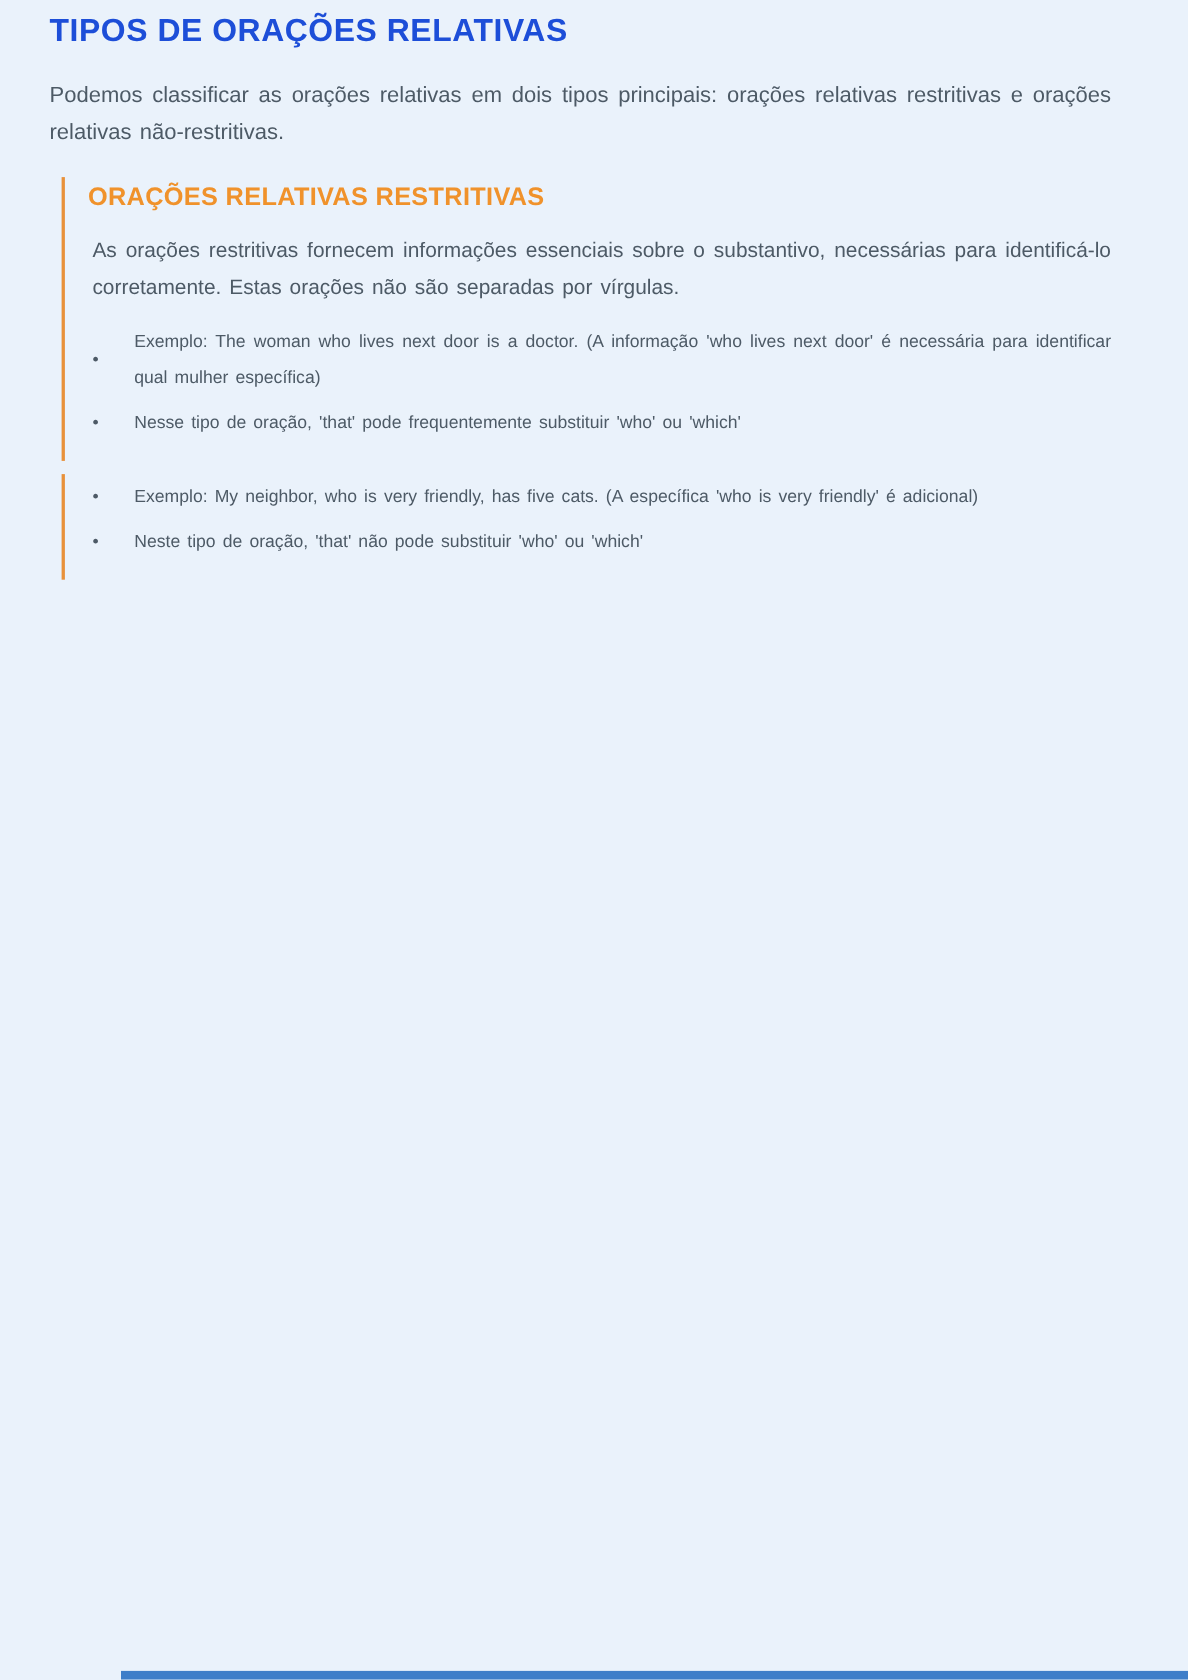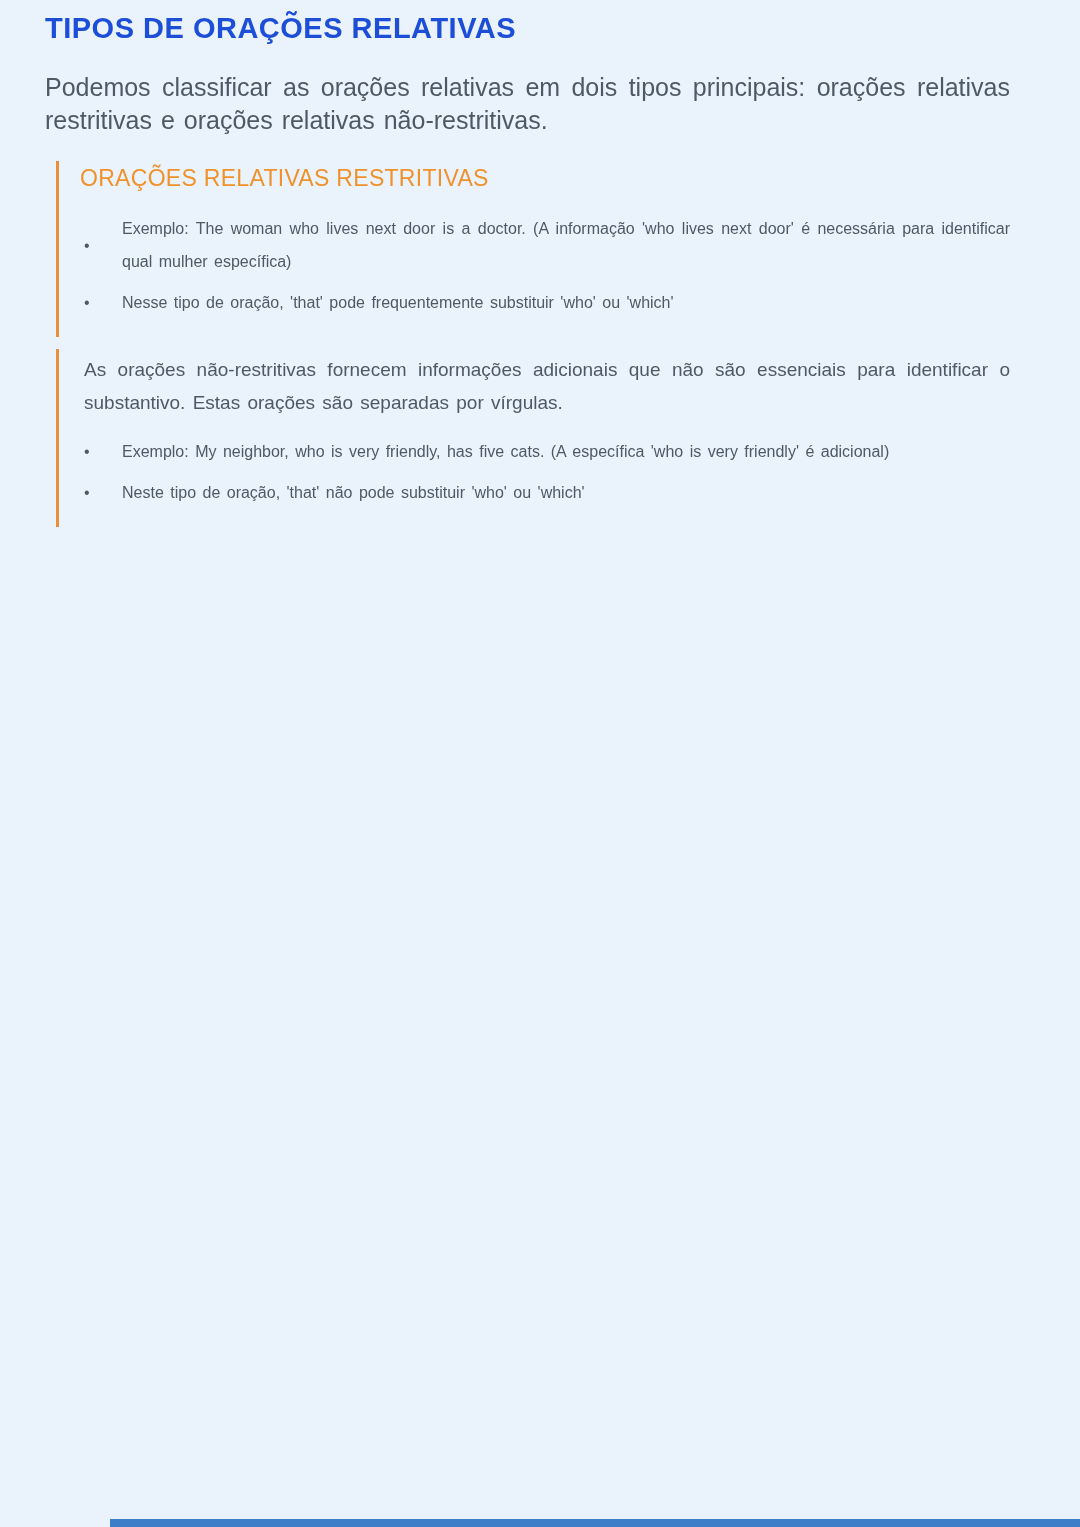--- a/index.html
+++ b/index.html
@@ -16,36 +16,36 @@
     padding: 12px 70px 0 45px;
   }
   .page-title {
     color: #1d4ed8;
     font-size: 29px;
     font-weight: bold;
     letter-spacing: 0.5px;
     margin-bottom: 26px;
   }
   .intro {
-    font-size: 25px;
+    font-size: 20px;
     line-height: 33px;
     text-align: justify;
     word-spacing: 2px;
     margin-bottom: 24px;
   }
   .section {
     border-left: 3px solid #e8913a;
     margin-left: 11px;
     padding: 4px 0 10px 21px;
     margin-bottom: 12px;
   }
   .section-heading {
     color: #f0922b;
     font-size: 23px;
-    font-weight: normal;
+    font-weight: bold;
     letter-spacing: 0.3px;
     margin-bottom: 20px;
   }
   .section-body {
     font-size: 19px;
     line-height: 33px;
     text-align: justify;
     word-spacing: 2px;
     margin-left: 4px;
     margin-bottom: 16px;
@@ -84,34 +84,34 @@
 </style>
 </head>
 <body>
 
 <h1 class="page-title">TIPOS DE ORAÇÕES RELATIVAS</h1>
 
 <p class="intro">Podemos classificar as orações relativas em dois tipos principais: orações relativas restritivas e orações relativas não-restritivas.</p>
 
 <section class="section">
   <h2 class="section-heading">ORAÇÕES RELATIVAS RESTRITIVAS</h2>
+  <p class="section-body">As orações restritivas fornecem informações essenciais sobre o substantivo, necessárias para identificá-lo corretamente. Estas orações não são separadas por vírgulas.</p>
   <ul class="bullets">
     <li>
       <span class="bullet-marker">•</span>
       <span class="bullet-text">Exemplo: The woman who lives next door is a doctor. (A informação 'who lives next door' é necessária para identificar qual mulher específica)</span>
     </li>
     <li>
       <span class="bullet-marker">•</span>
       <span class="bullet-text">Nesse tipo de oração, 'that' pode frequentemente substituir 'who' ou 'which'</span>
     </li>
   </ul>
 </section>
 
 <section class="section">
-  <p class="section-body">As orações não-restritivas fornecem informações adicionais que não são essenciais para identificar o substantivo. Estas orações são separadas por vírgulas.</p>
   <ul class="bullets">
     <li>
       <span class="bullet-marker">•</span>
       <span class="bullet-text">Exemplo: My neighbor, who is very friendly, has five cats. (A específica 'who is very friendly' é adicional)</span>
     </li>
     <li>
       <span class="bullet-marker">•</span>
       <span class="bullet-text">Neste tipo de oração, 'that' não pode substituir 'who' ou 'which'</span>
     </li>
   </ul>

